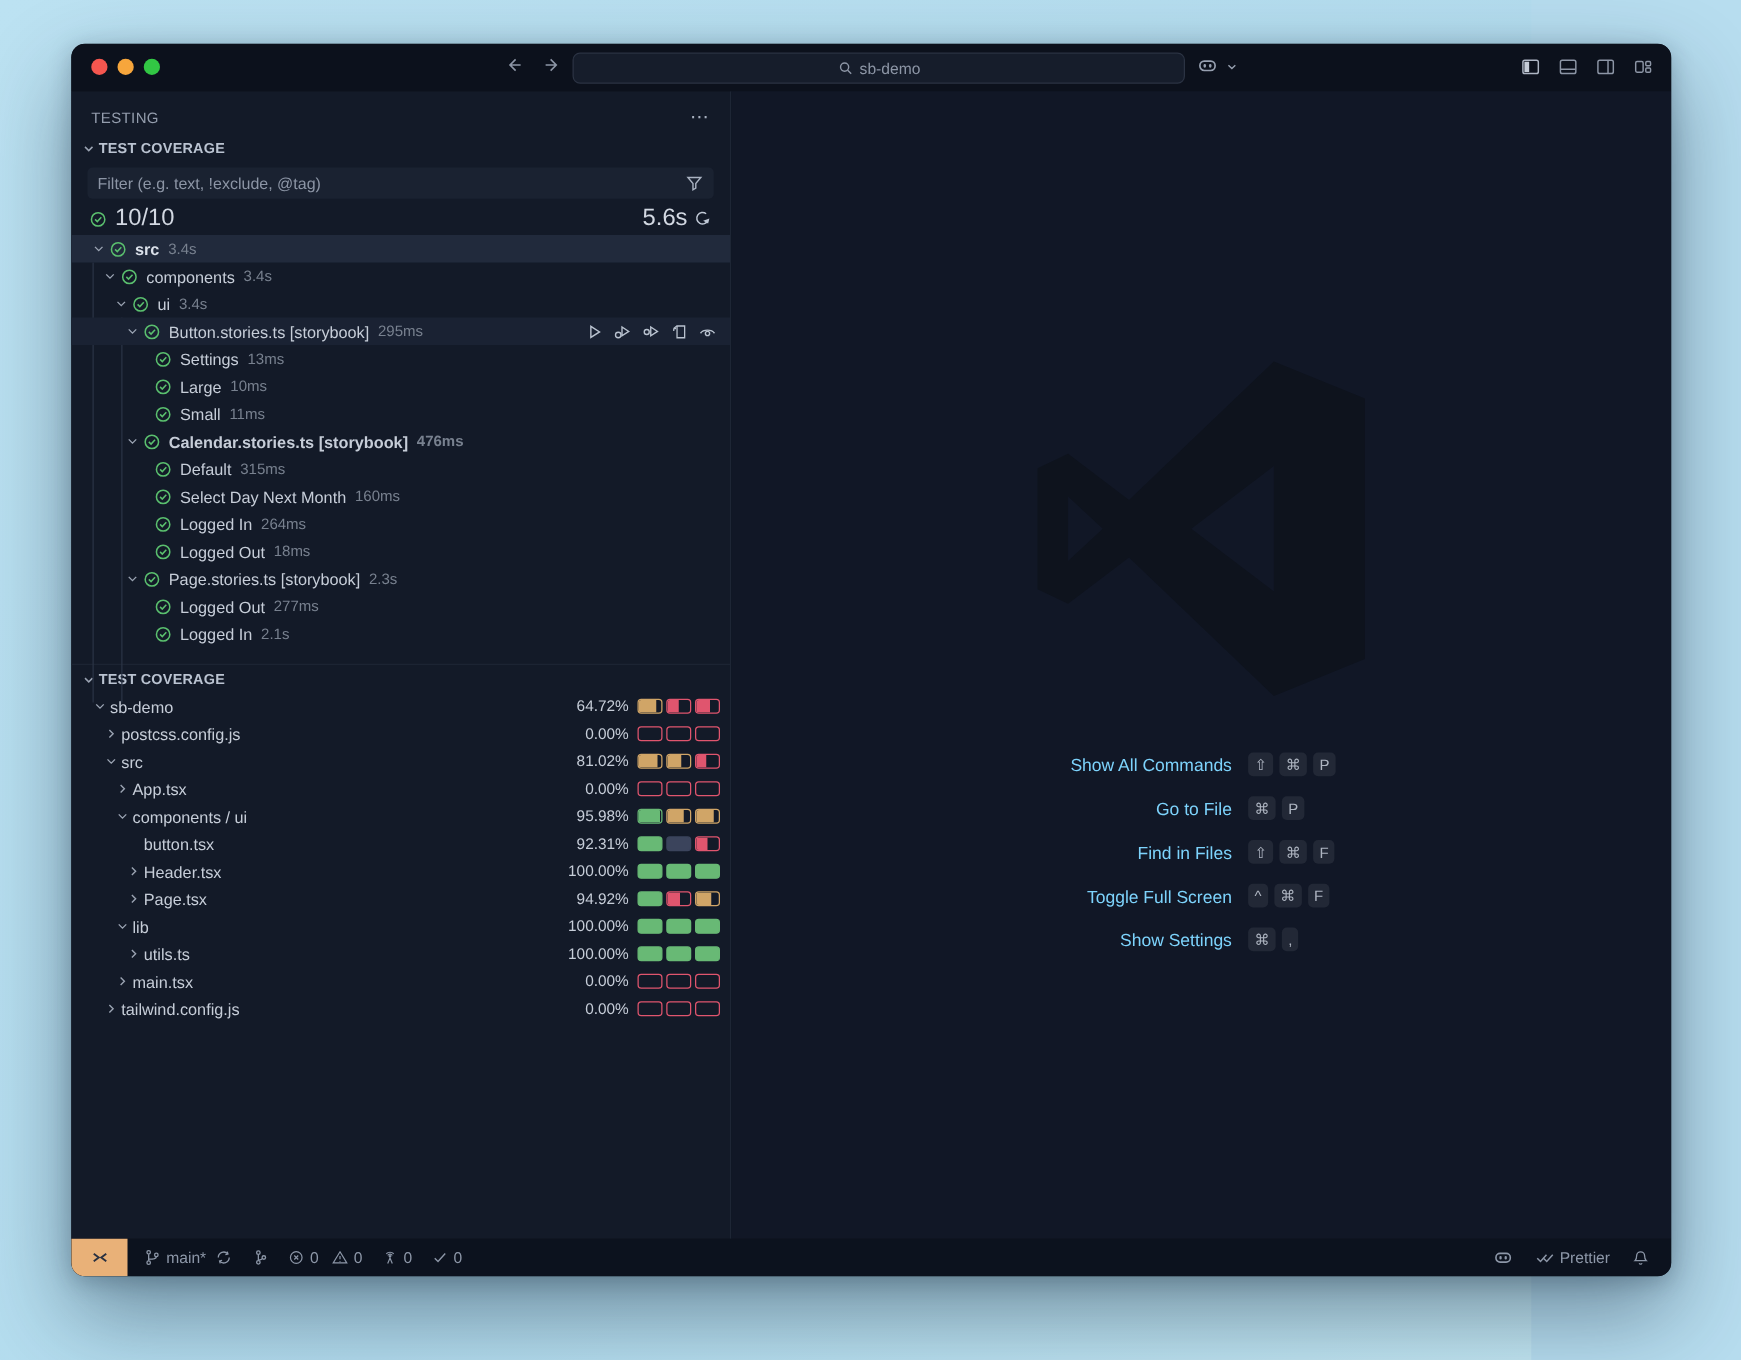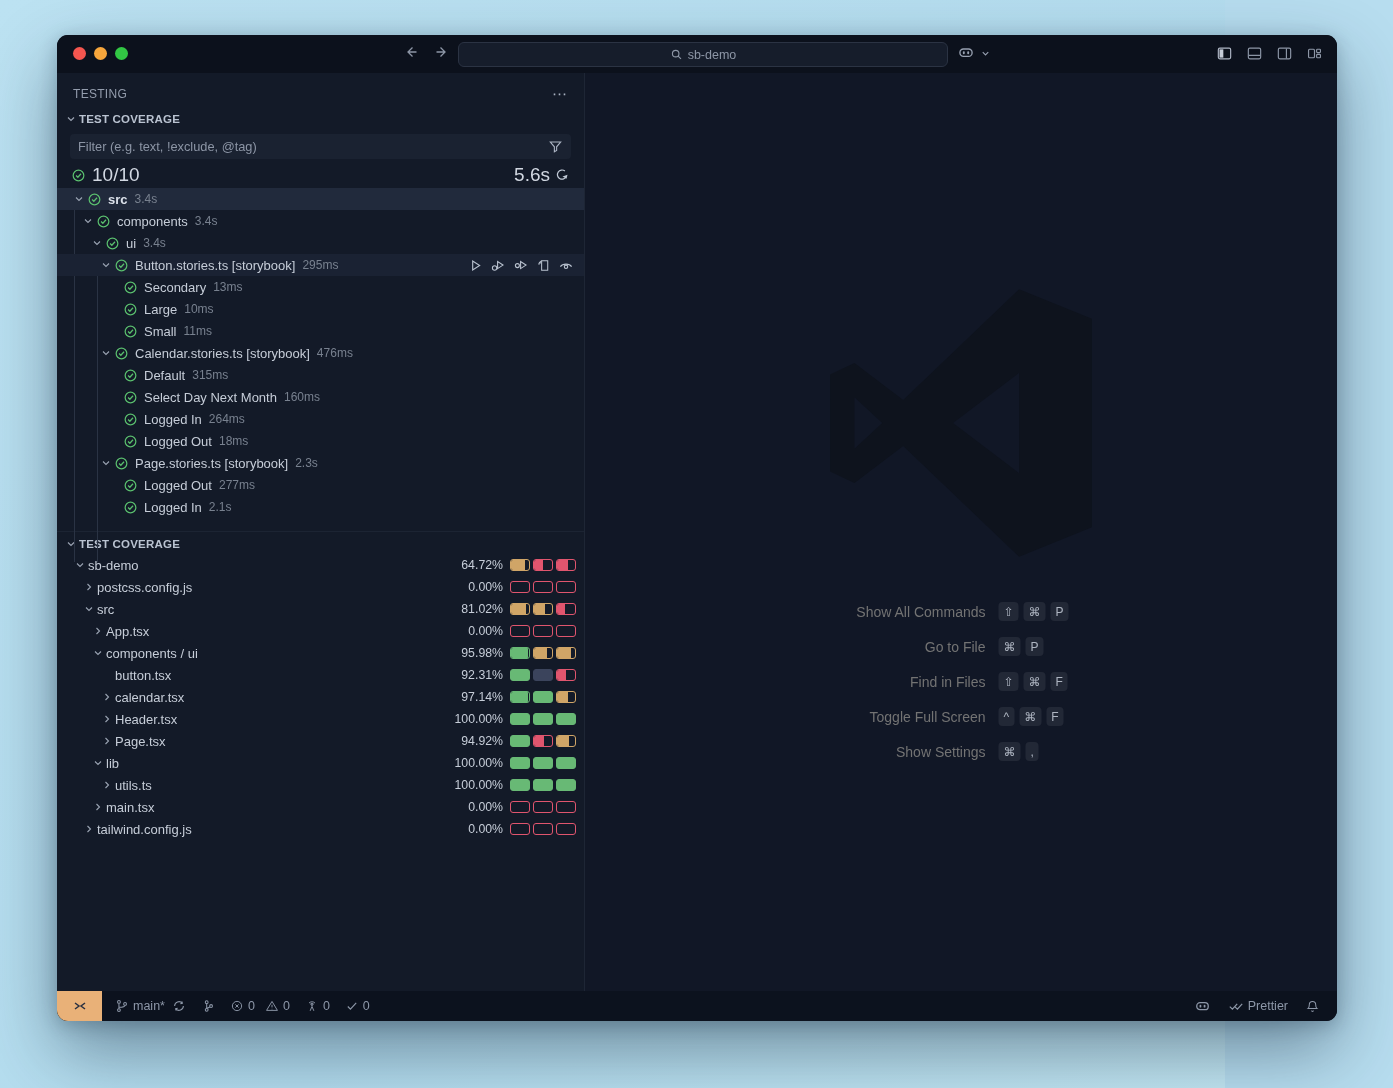--- a/index.html
+++ b/index.html
@@ -62,21 +62,21 @@
   .coverage-header { margin-top:13px; border-top:1px solid #1c2433; padding-top:2px; }
   .cov-right { position:absolute; right:8px; top:0; height:22px; display:flex; align-items:center; gap:3px; }
   .cov-pct { color:#c6cdd8; font-size:12.3px; margin-right:4px; }
   .cbar { width:20px; height:12px; border-radius:3px; border:1.5px solid transparent; position:relative; overflow:hidden; }
   .cbar i { position:absolute; left:0; top:0; bottom:0; display:block; }
 
   
   .watermark { position:absolute; left:50%; top:214px; transform:translateX(-50%); }
   .shortcuts { position:absolute; left:50%; top:521px; transform:translateX(-50%); }
   .sc-row { display:flex; align-items:center; height:35px; }
-  .sc-label { width:235px; text-align:right; color:#737373; font-size:14px; padding-right:13px; white-space:nowrap; }
+  .sc-label { width:235px; text-align:right; color:#7dd3fc; font-size:14px; padding-right:13px; white-space:nowrap; }
   .sc-keys { display:flex; gap:5px; width:160px; }
   .kbd { min-width:13px; height:19px; padding:0 5px; background:#222836; border-radius:4px;
          color:#aeb5c1; font-size:12px; display:flex; align-items:center; justify-content:center; }
 
   
   .statusbar { flex:0 0 30px; background:#0c121e; display:flex; align-items:center;
                color:#8d97a8; font-size:12.5px; position:relative; }
   .remote-badge { width:45px; height:30px; background:#e9b178; color:#2a3141;
                   display:flex; align-items:center; justify-content:center; }
   .sb-left { display:flex; align-items:center; gap:15px; padding-left:13px; }
@@ -298,21 +298,21 @@
                 </span>
               </span>
             </div>
             <div class="tree-row" style="padding-left: 66px;">
               <span class="status">
                 <svg width="15" height="15" viewBox="0 0 16 16" fill="none" stroke="currentColor" stroke-width="1.3">
                   <circle cx="8" cy="8" r="5.7"></circle>
                   <path d="m5.4 8 1.9 1.9 3.4-3.8"></path>
                 </svg>
               </span>
-              <span class="lbl">Secondary</span>
+              <span class="lbl">Settings</span>
               <span class="time">13ms</span>
             </div>
             <div class="tree-row" style="padding-left: 66px;">
               <span class="status">
                 <svg width="15" height="15" viewBox="0 0 16 16" fill="none" stroke="currentColor" stroke-width="1.3">
                   <circle cx="8" cy="8" r="5.7"></circle>
                   <path d="m5.4 8 1.9 1.9 3.4-3.8"></path>
                 </svg>
               </span>
               <span class="lbl">Large</span>
@@ -321,21 +321,21 @@
             <div class="tree-row" style="padding-left: 66px;">
               <span class="status">
                 <svg width="15" height="15" viewBox="0 0 16 16" fill="none" stroke="currentColor" stroke-width="1.3">
                   <circle cx="8" cy="8" r="5.7"></circle>
                   <path d="m5.4 8 1.9 1.9 3.4-3.8"></path>
                 </svg>
               </span>
               <span class="lbl">Small</span>
               <span class="time">11ms</span>
             </div>
-            <div class="tree-row" style="padding-left: 41px;">
+            <div class="tree-row" style="padding-left: 41px; font-weight: bold;">
               <span class="twisty">
                 <svg width="12" height="12" viewBox="0 0 16 16" fill="none" stroke="currentColor" stroke-width="1.5">
                   <path d="m4 6 4 4 4-4"></path>
                 </svg>
               </span>
               <span class="status">
                 <svg width="15" height="15" viewBox="0 0 16 16" fill="none" stroke="currentColor" stroke-width="1.3">
                   <circle cx="8" cy="8" r="5.7"></circle>
                   <path d="m5.4 8 1.9 1.9 3.4-3.8"></path>
                 </svg>
@@ -519,38 +519,20 @@
               </span>
             </div>
             <div class="tree-row" style="padding-left: 58px;">
               <span class="lbl">button.tsx</span>
               <span class="cov-right">
                 <span class="cov-pct">92.31%</span>
                 <span class="cbar" style="border-color:#68b975;background:#68b975;"></span>
                 <span class="cbar" style="border-color:#3b445c;background:#3b445c;"></span>
                 <span class="cbar" style="border-color:#e0556e;">
                   <i style="background:#e0556e;width:48%;"></i>
-                </span>
-              </span>
-            </div>
-            <div class="tree-row" style="padding-left: 42px;">
-              <span class="twisty">
-                <svg width="12" height="12" viewBox="0 0 16 16" fill="none" stroke="currentColor" stroke-width="1.5">
-                  <path d="m6 4 4 4-4 4"></path>
-                </svg>
-              </span>
-              <span class="lbl">calendar.tsx</span>
-              <span class="cov-right">
-                <span class="cov-pct">97.14%</span>
-                <span class="cbar" style="border-color:#68b975;">
-                  <i style="background:#68b975;width:93%;"></i>
-                </span>
-                <span class="cbar" style="border-color:#68b975;background:#68b975;"></span>
-                <span class="cbar" style="border-color:#d0a567;">
-                  <i style="background:#d0a567;width:62%;"></i>
                 </span>
               </span>
             </div>
             <div class="tree-row" style="padding-left: 42px;">
               <span class="twisty">
                 <svg width="12" height="12" viewBox="0 0 16 16" fill="none" stroke="currentColor" stroke-width="1.5">
                   <path d="m6 4 4 4-4 4"></path>
                 </svg>
               </span>
               <span class="lbl">Header.tsx</span>

